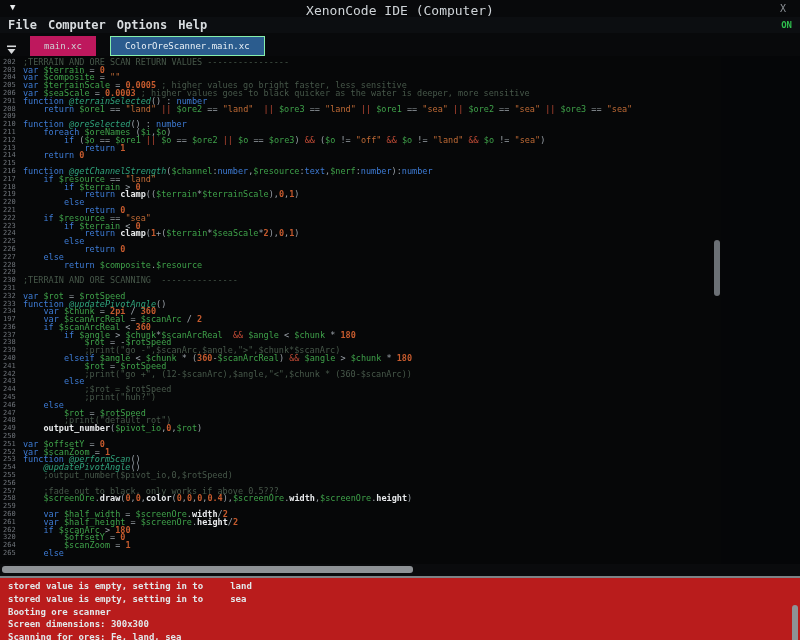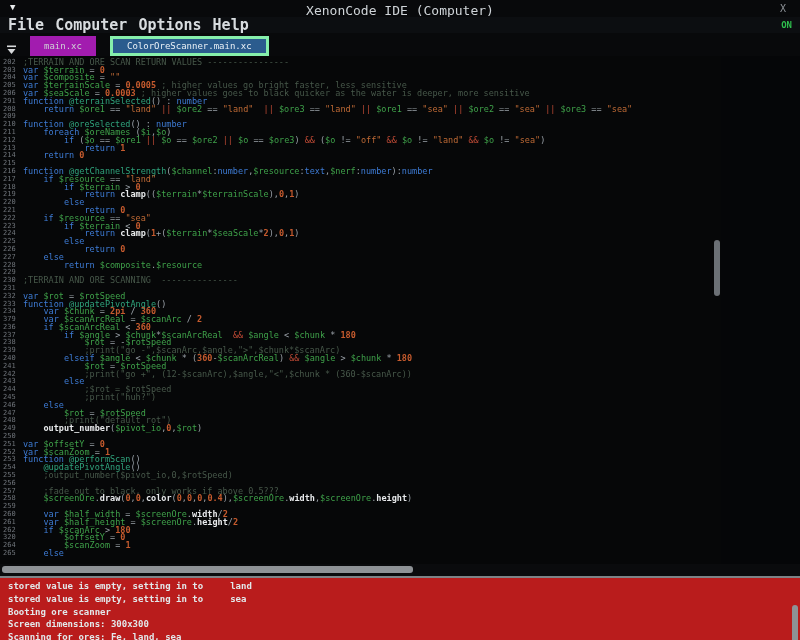--- a/index.html
+++ b/index.html
@@ -7,37 +7,37 @@
     font-family:"DejaVu Sans Mono",monospace;}
   
   .titlebar{position:absolute;top:0;left:0;width:800px;height:17px;background:#08090b;}
   .app-tri{position:absolute;left:10px;top:2px;color:#e8eaec;font-size:9px;}
   .wtitle{position:absolute;left:0;right:0;top:3px;text-align:center;color:#cfd4d8;
     font-size:13px;letter-spacing:0;}
   .close{position:absolute;right:14px;top:3px;color:#8d9297;font-size:10px;cursor:pointer;}
   
   .menubar{position:absolute;top:17px;left:0;width:800px;height:16px;background:#0c0e11;
     display:flex;align-items:center;padding-left:8px;box-sizing:border-box;gap:11px;}
-  .mitem{color:#d8dcdf;font-size:15px;font-weight:bold;cursor:pointer;}
+  .mitem{color:#d8dcdf;font-size:12px;font-weight:bold;cursor:pointer;}
   .power{position:absolute;right:8px;top:3px;color:#2ebd4d;font-size:9px;font-weight:bold;}
   
   .tabbar{position:absolute;top:33px;left:0;width:800px;height:23px;background:#08090b;}
   .tabicon{position:absolute;left:6px;top:7px;width:11px;height:10px;cursor:pointer;}
   .tab{position:absolute;bottom:0;height:20px;display:flex;align-items:center;
-    padding:0 14px;font-size:9px;color:#cfd3d6;background:#a21caf;cursor:pointer;box-sizing:border-box;}
+    padding:0 14px;font-size:9px;color:#cfd3d6;background:#be185d;cursor:pointer;box-sizing:border-box;}
   .tab.t0{left:30px;}
-  .tab.t1{left:110px;background:#2b5c8e;border:3px solid #86efac;color:#eaf1f7;}
+  .tab.t1{left:110px;background:#2b5c8e;border:1px solid #86efac;color:#eaf1f7;}
   
   .editor{position:absolute;top:56px;left:0;width:721px;height:508px;background:#060708;overflow:hidden;}
   .code-lines{margin-top:-5px;}
   .row{display:flex;height:7.8px;line-height:7.8px;white-space:pre;}
   .ln{flex:0 0 20px;padding-left:3px;color:#6f747a;font-size:7px;}
   .src{font-size:8.5px;letter-spacing:0;}
   .kw{color:#3e7cd6;}
-  .fn{color:#2fa37c;}
+  .fn{color:#2fa37c;font-style:italic;}
   .vr{color:#3fa24a;}
   .nu{color:#c65b2e;font-weight:bold;}
   .st{color:#bf6a35;}
   .op{color:#bf4a35;}
   .pl{color:#9aa1a8;}
   .bi{color:#e8eaec;font-weight:bold;}
   .cm{color:#47584a;}
   .vscroll{position:absolute;right:1px;top:184px;width:6px;height:56px;background:#6b7075;border-radius:3px;}
   
   .hscrollarea{position:absolute;top:564px;left:0;width:800px;height:12px;background:#0a0b0d;}
@@ -112,21 +112,21 @@
         <div class="row"><span class="ln">225</span><span class="src"><span class="kw">        else</span></span></div>
         <div class="row"><span class="ln">226</span><span class="src"><span class="kw">            return </span><span class="nu">0</span></span></div>
         <div class="row"><span class="ln">227</span><span class="src"><span class="kw">    else</span></span></div>
         <div class="row"><span class="ln">228</span><span class="src"><span class="kw">        return </span><span class="vr">$composite</span><span class="pl">.</span><span class="vr">$resource</span></span></div>
         <div class="row"><span class="ln">229</span><span class="src"></span></div>
         <div class="row"><span class="ln">230</span><span class="src"><span class="cm">;TERRAIN AND ORE SCANNING  ---------------</span></span></div>
         <div class="row"><span class="ln">231</span><span class="src"></span></div>
         <div class="row"><span class="ln">232</span><span class="src"><span class="kw">var </span><span class="vr">$rot</span><span class="pl"> = </span><span class="vr">$rotSpeed</span></span></div>
         <div class="row"><span class="ln">233</span><span class="src"><span class="kw">function </span><span class="fn">@updatePivotAngle</span><span class="pl">()</span></span></div>
         <div class="row"><span class="ln">234</span><span class="src"><span class="kw">    var </span><span class="vr">$chunk</span><span class="pl"> = </span><span class="nu">2pi</span><span class="pl"> / </span><span class="nu">360</span></span></div>
-        <div class="row"><span class="ln">379</span><span class="src"><span class="kw">    var </span><span class="vr">$scanArcReal</span><span class="pl"> = </span><span class="vr">$scanArc</span><span class="pl"> / </span><span class="nu">2</span></span></div>
+        <div class="row"><span class="ln">197</span><span class="src"><span class="kw">    var </span><span class="vr">$scanArcReal</span><span class="pl"> = </span><span class="vr">$scanArc</span><span class="pl"> / </span><span class="nu">2</span></span></div>
         <div class="row"><span class="ln">236</span><span class="src"><span class="kw">    if </span><span class="vr">$scanArcReal</span><span class="pl"> &lt; </span><span class="nu">360</span></span></div>
         <div class="row"><span class="ln">237</span><span class="src"><span class="kw">        if </span><span class="vr">$angle</span><span class="pl"> &gt; </span><span class="vr">$chunk</span><span class="pl">*</span><span class="vr">$scanArcReal</span><span class="op">  &amp;&amp; </span><span class="vr">$angle</span><span class="pl"> &lt; </span><span class="vr">$chunk</span><span class="pl"> * </span><span class="nu">180</span></span></div>
         <div class="row"><span class="ln">238</span><span class="src"><span class="pl">            </span><span class="vr">$rot</span><span class="pl"> = -</span><span class="vr">$rotSpeed</span></span></div>
         <div class="row"><span class="ln">239</span><span class="src"><span class="cm">            ;print("go -",$scanArc,$angle,"&gt;",$chunk*$scanArc)</span></span></div>
         <div class="row"><span class="ln">240</span><span class="src"><span class="kw">        elseif </span><span class="vr">$angle</span><span class="pl"> &lt; </span><span class="vr">$chunk</span><span class="pl"> * (</span><span class="nu">360</span><span class="pl">-</span><span class="vr">$scanArcReal</span><span class="pl">) </span><span class="op">&amp;&amp; </span><span class="vr">$angle</span><span class="pl"> &gt; </span><span class="vr">$chunk</span><span class="pl"> * </span><span class="nu">180</span></span></div>
         <div class="row"><span class="ln">241</span><span class="src"><span class="pl">            </span><span class="vr">$rot</span><span class="pl"> = </span><span class="vr">$rotSpeed</span></span></div>
         <div class="row"><span class="ln">242</span><span class="src"><span class="cm">            ;print("go +", (12-$scanArc),$angle,"&lt;",$chunk * (360-$scanArc))</span></span></div>
         <div class="row"><span class="ln">243</span><span class="src"><span class="kw">        else</span></span></div>
         <div class="row"><span class="ln">244</span><span class="src"><span class="cm">            ;$rot = $rotSpeed</span></span></div>
         <div class="row"><span class="ln">245</span><span class="src"><span class="cm">            ;print("huh?")</span></span></div>

